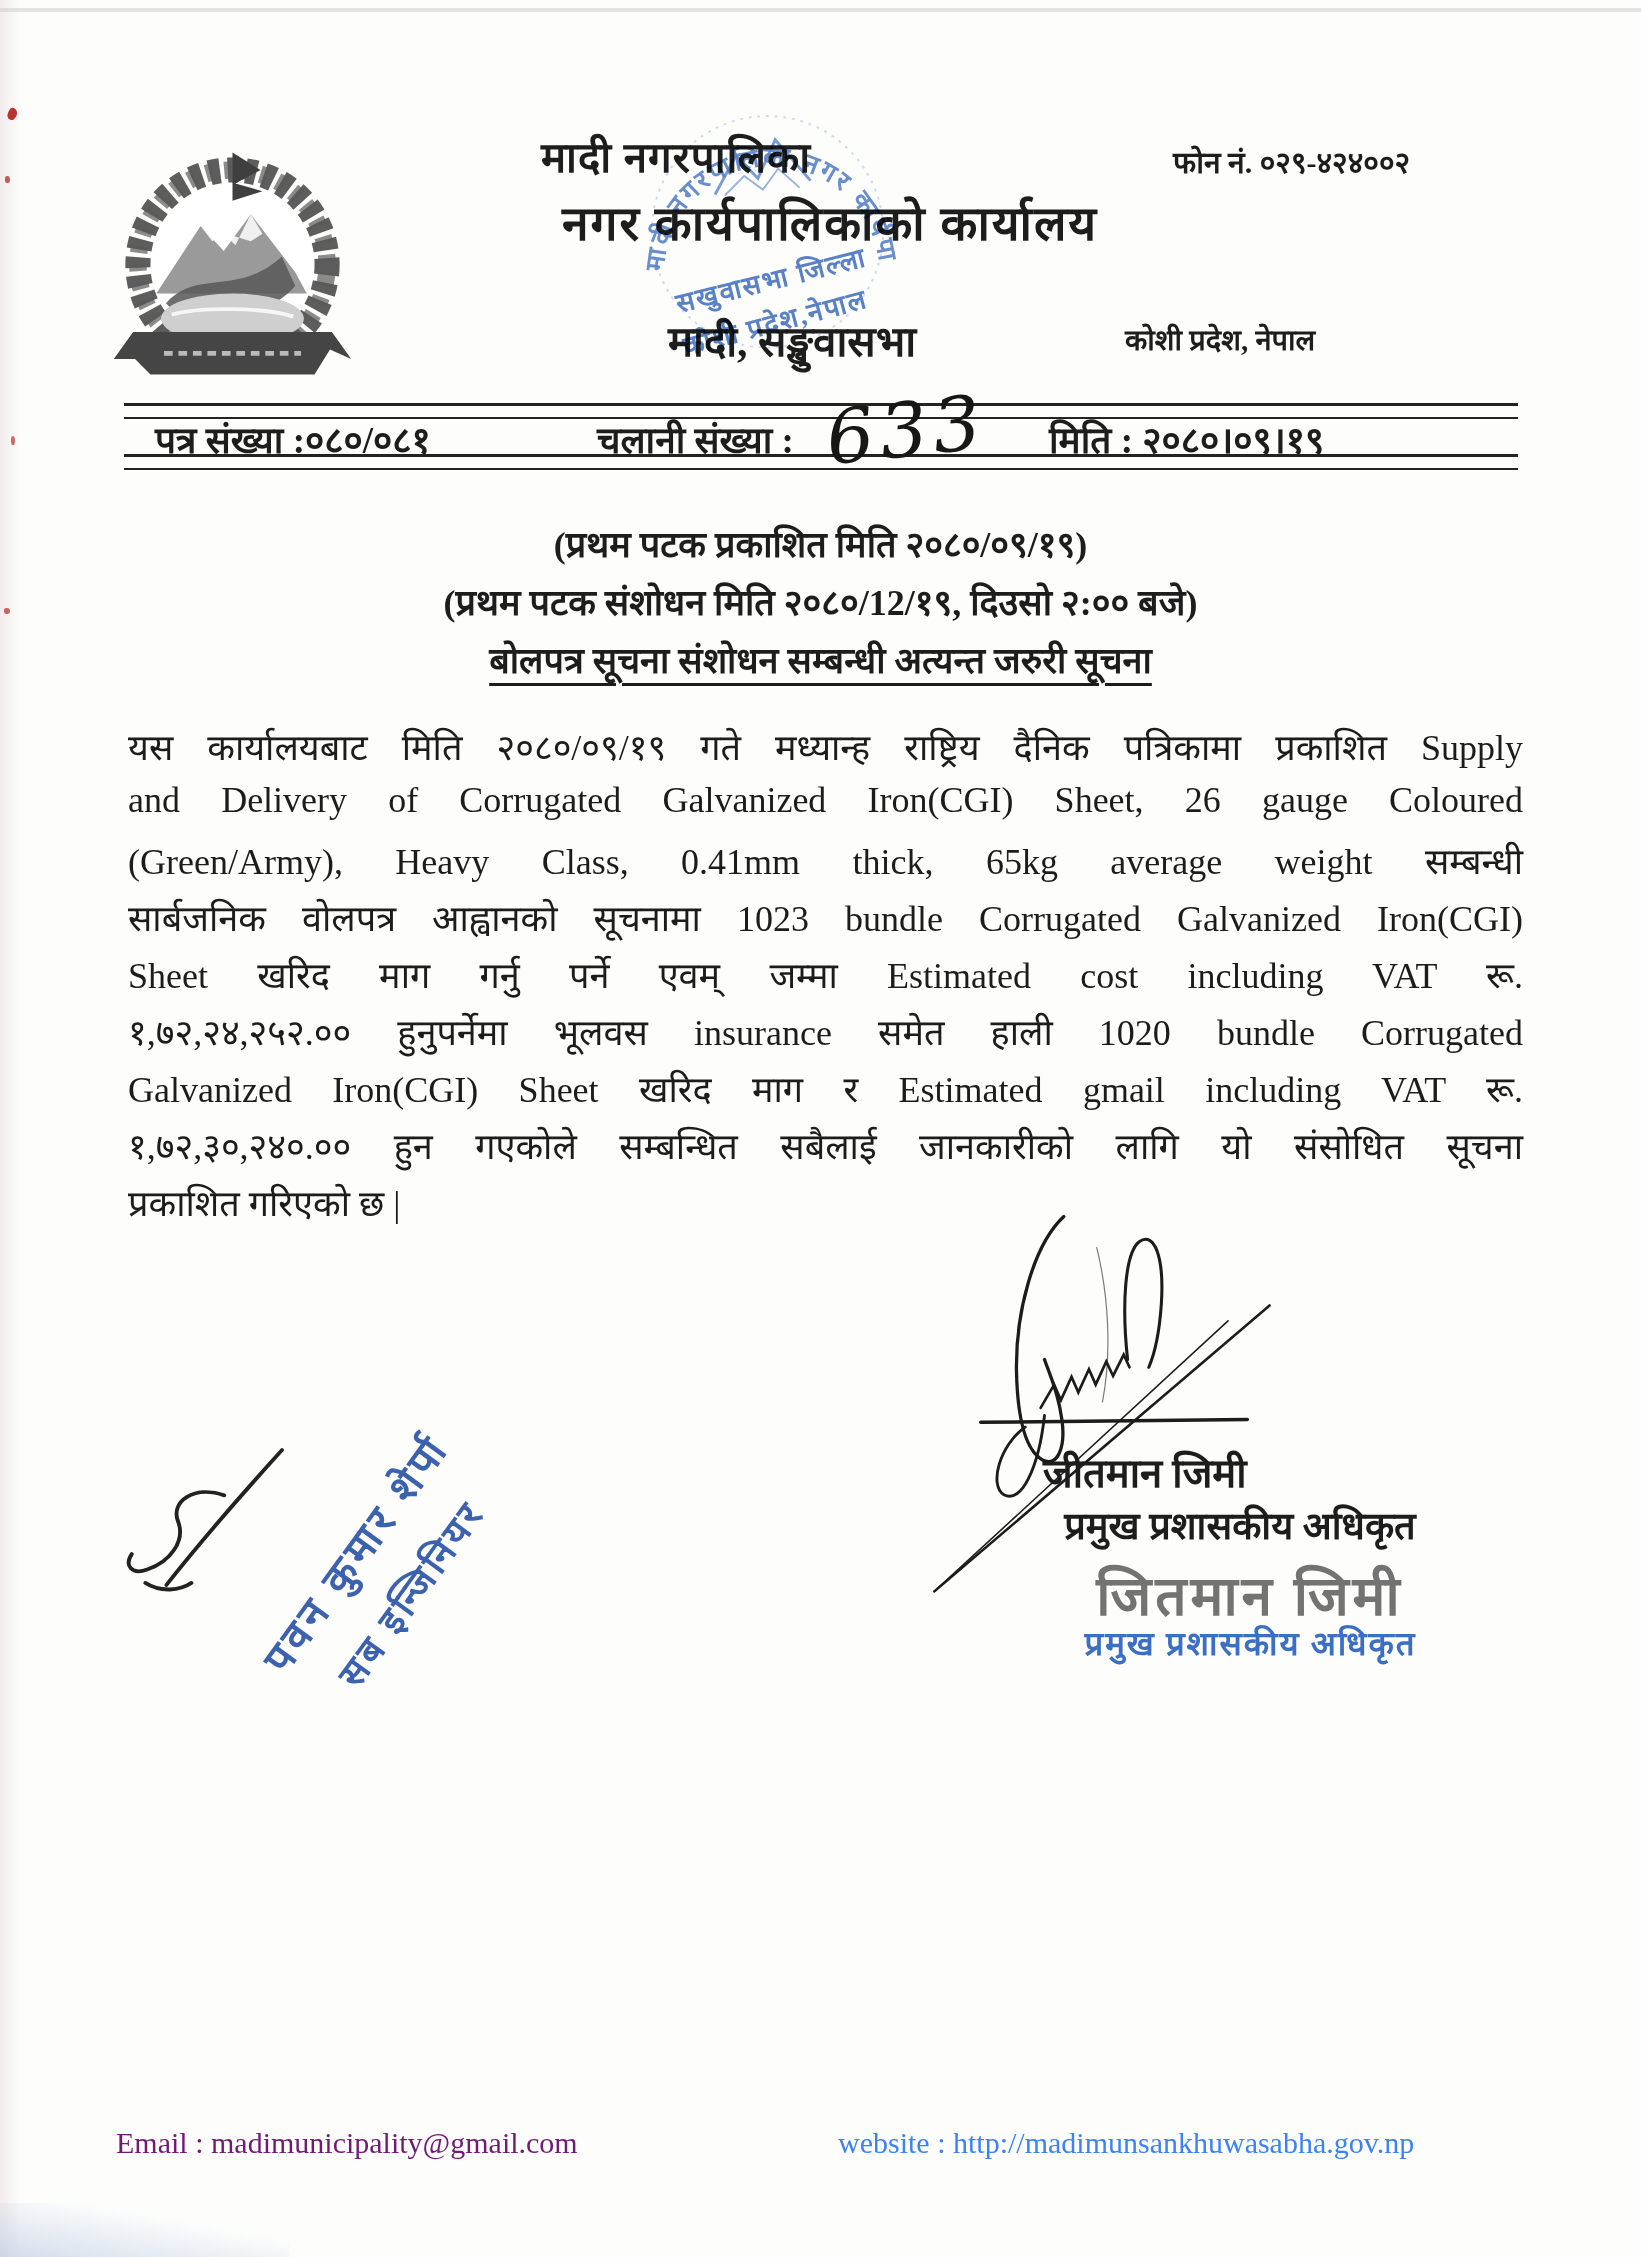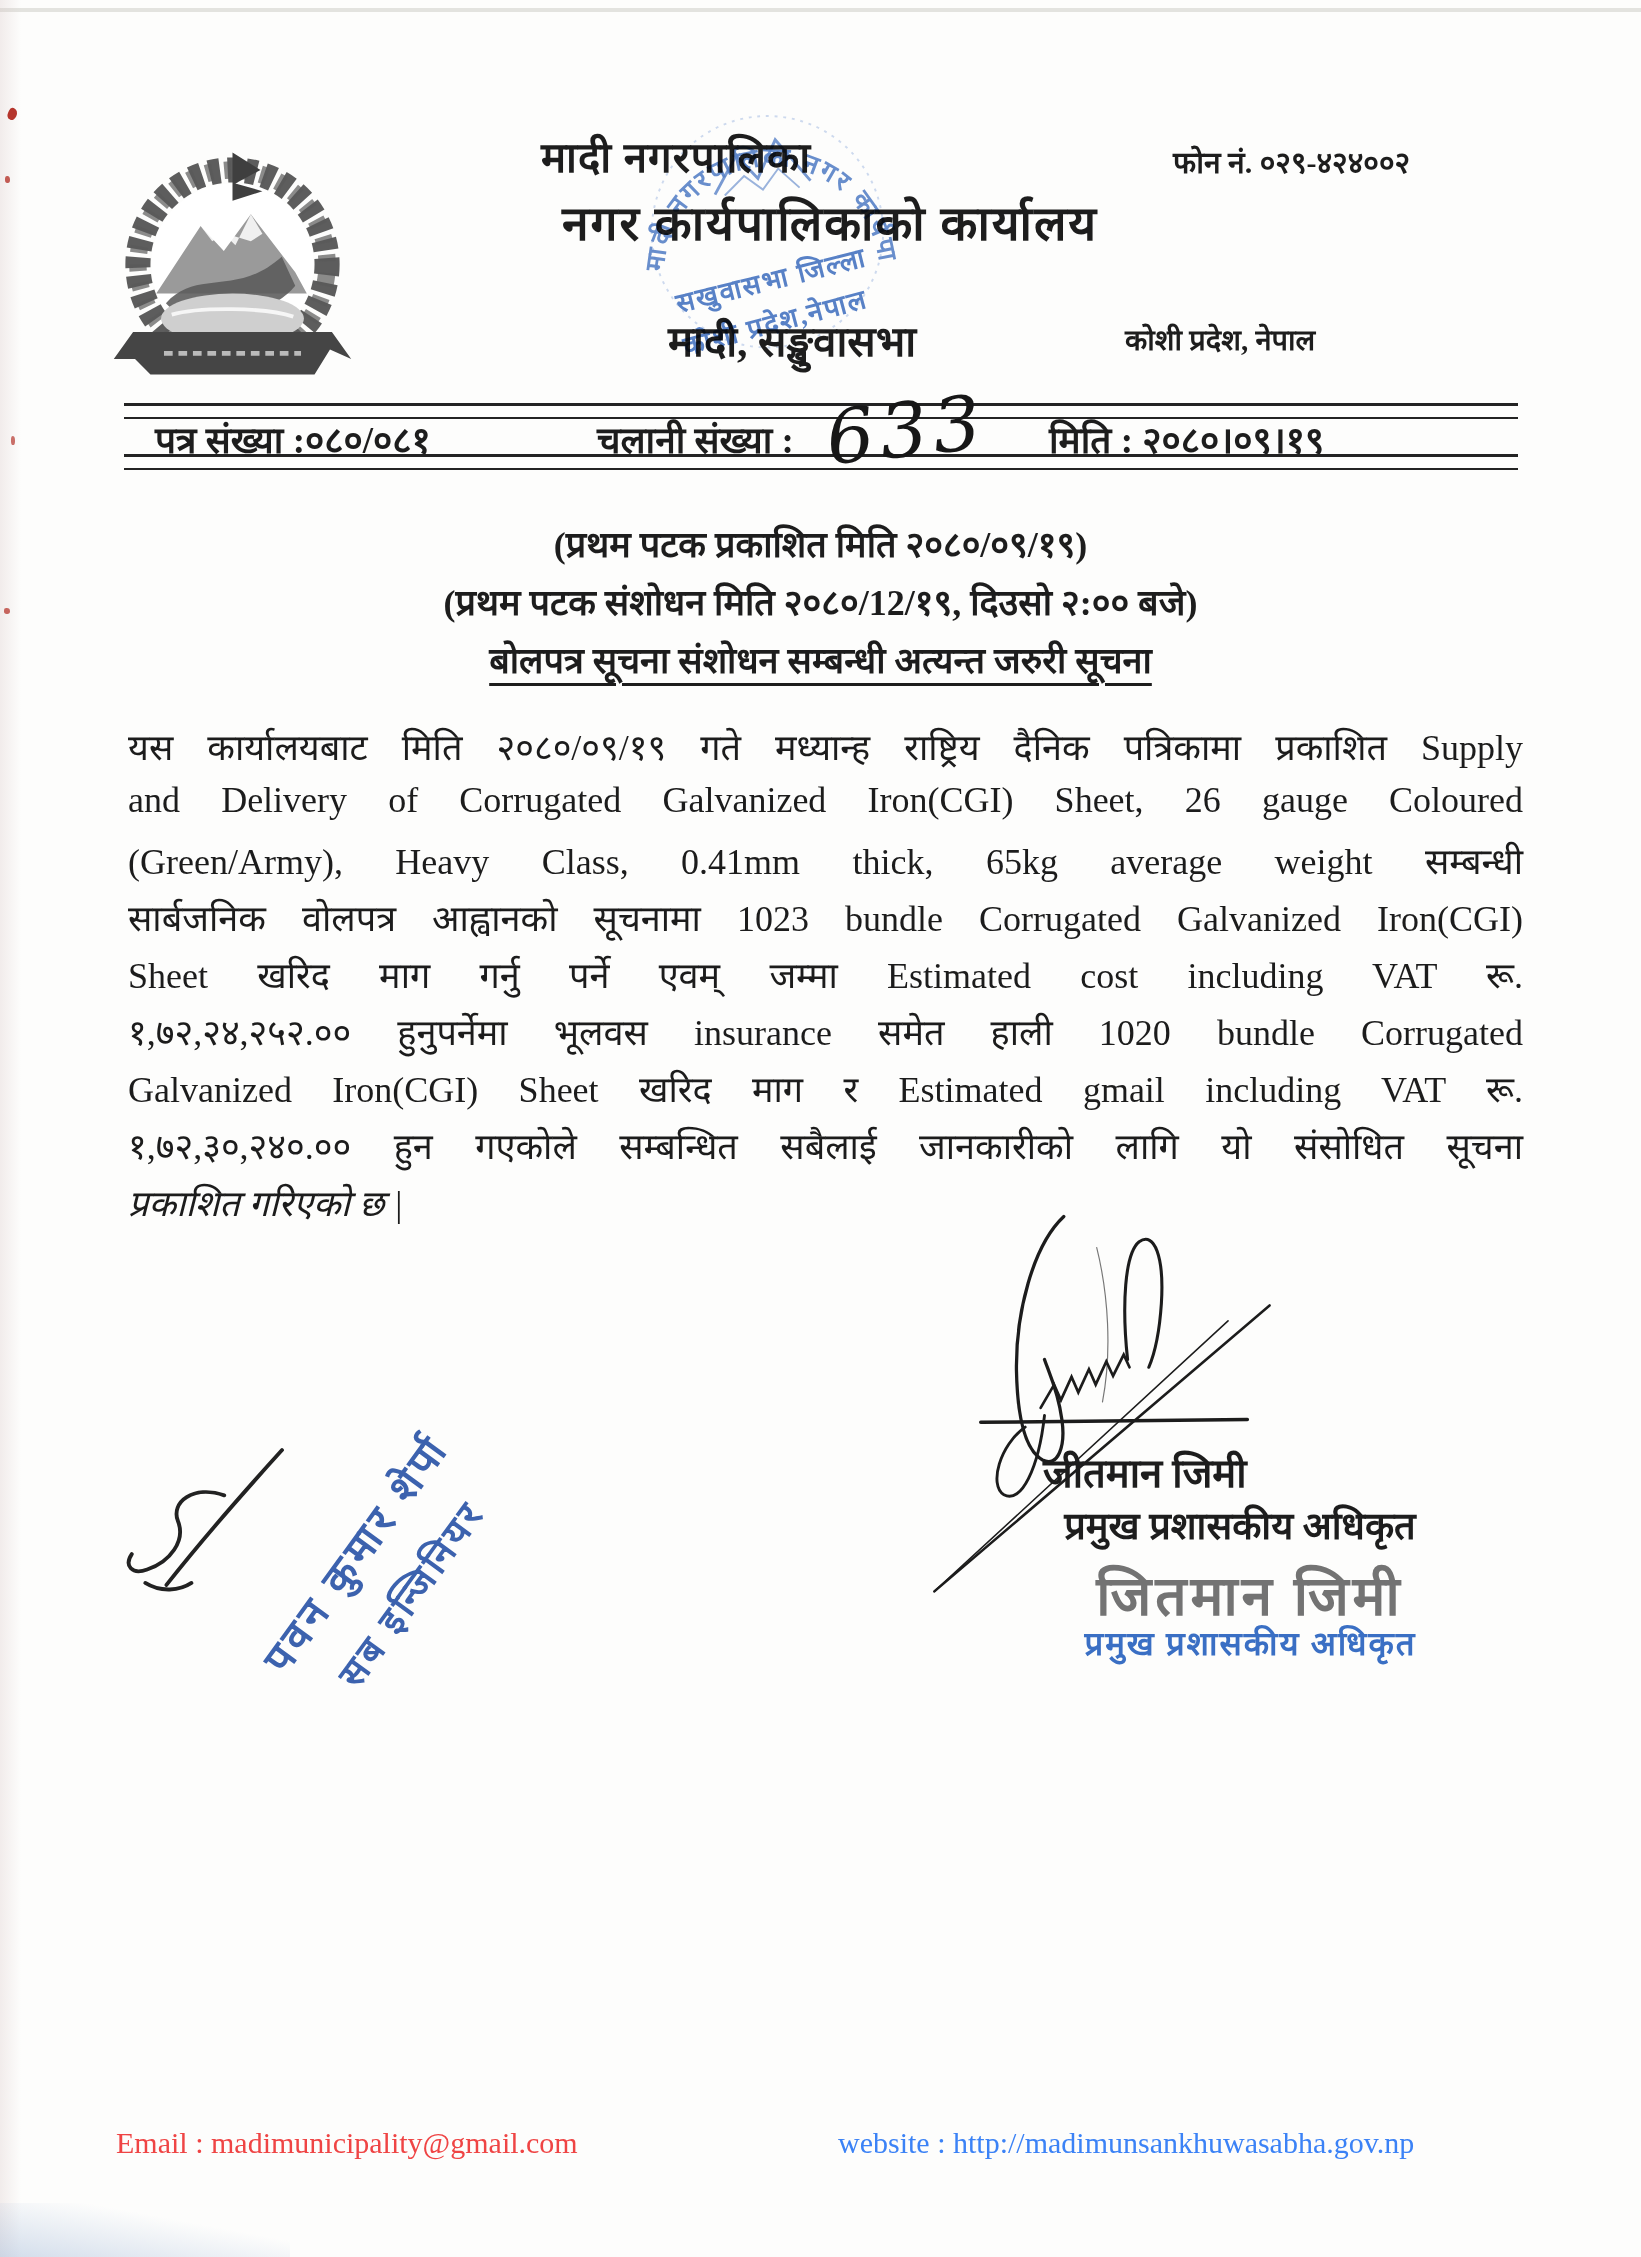--- a/index.html
+++ b/index.html
@@ -48,41 +48,41 @@
   
   .notice{position:absolute;left:241px;width:1159px;text-align:center;
     font-size:36px;font-weight:bold;}
   .notice1{top:519px;}
   .notice2{top:577px;}
   .notice3{top:635px;}
   .notice3 span{text-decoration:underline;text-decoration-thickness:2.9px;text-underline-offset:9.7px;}
   
   .bodyline{position:absolute;left:128px;width:1395px;height:50px;
     font-size:36px;text-align:justify;text-align-last:justify;color:#1c1c1c;}
-  .bodyline.last{text-align-last:left;font-style:italic;}
+  .bodyline.last{text-align-last:left;}
   
   .sig-svg{position:absolute;left:888px;top:1202px;}
   .sig-name{position:absolute;left:1043px;top:1444px;width:386px;
     font-size:40px;font-weight:bold;}
   .sig-title{position:absolute;left:1023px;top:1498px;width:434px;text-align:center;
     font-size:38px;font-weight:bold;}
   .stamp-name{position:absolute;left:1023px;top:1556px;width:454px;text-align:center;
     font-size:55px;font-weight:bold;color:#737373;letter-spacing:3.9px;}
   .stamp-title{position:absolute;left:1038px;top:1620px;width:425px;text-align:center;
     font-size:33px;font-weight:bold;color:#3a6fc4;letter-spacing:1.9px;}
   
   .left-stamp{position:absolute;left:198px;top:1443px;width:367px;height:299px;}
   .left-stamp .rot{position:absolute;left:0;top:68px;width:367px;
     transform:rotate(-54deg);transform-origin:50% 50%;
     color:#2c55a8;opacity:.92;text-align:center;}
   .left-stamp .l1{font-size:41px;font-weight:bold;letter-spacing:4.8px;white-space:nowrap;}
   .left-stamp .l2{font-size:37px;font-weight:bold;letter-spacing:3.9px;white-space:nowrap;margin-top:15.4px;}
   .sd-svg{position:absolute;left:126px;top:1443px;}
   
-  .footer-email{position:absolute;left:116px;top:2126px;font-size:30px;color:#ef4444;}
+  .footer-email{position:absolute;left:116px;top:2126px;font-size:30px;color:#701a75;}
   .footer-web{position:absolute;left:838px;top:2126px;font-size:30px;color:#3b82f6;}
 </style>
 </head>
 <body>
 
 <div class="page">
 
   <div class="scan-topline"></div>
   <div class="scan-left-edge"></div>
   <div class="scan-corner"></div>

